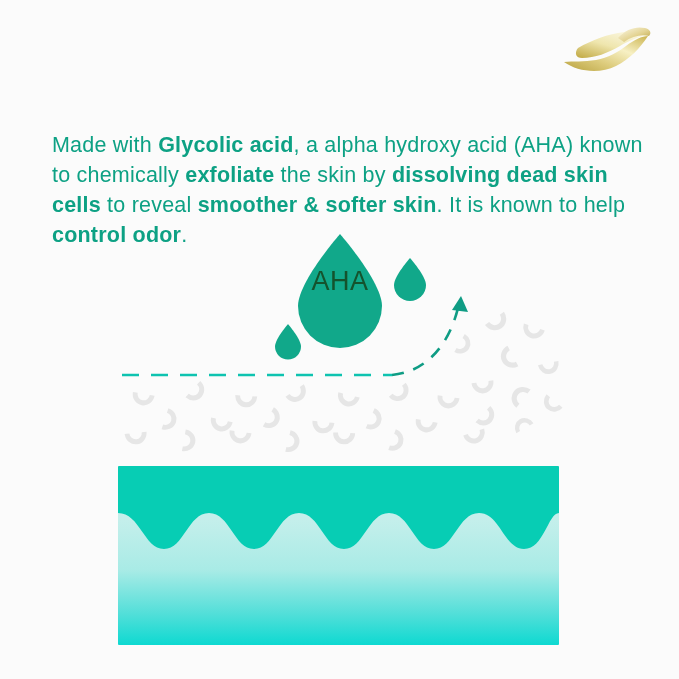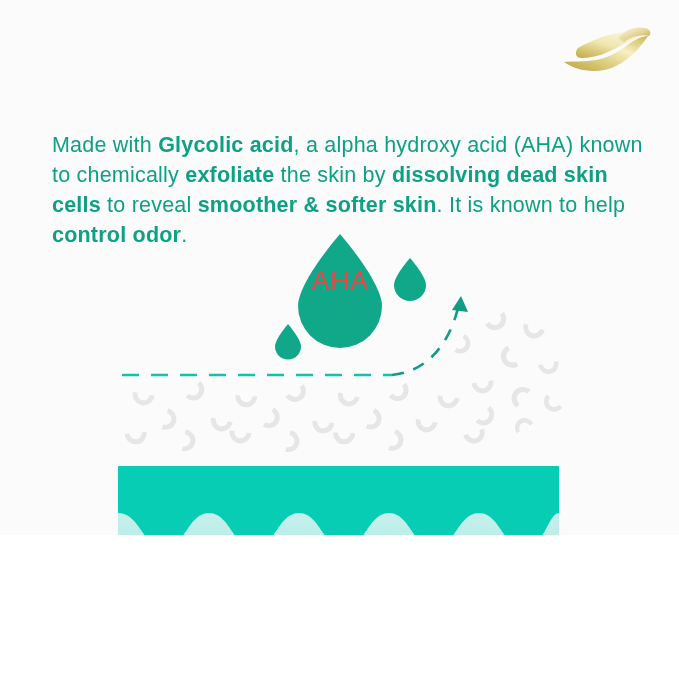--- a/index.html
+++ b/index.html
@@ -3,21 +3,21 @@
 <meta charset="utf-8">
 <style>
   html, body {
     margin: 0;
     padding: 0;
     background: #ffffff;
   }
   #page {
     position: relative;
     width: 679px;
-    height: 535px;
+    height: 679px;
     background: #fbfbfb;
     overflow: hidden;
     font-family: "Liberation Sans", sans-serif;
   }
 
   
   #brand-logo {
     position: absolute;
     top: 22px;
     left: 548px;
@@ -193,15 +193,15 @@
                  C 368 513, 364 549, 344 549
                  C 324 549, 320 513, 299 513
                  C 278 513, 274 549, 254 549
                  C 234 549, 230 513, 209 513
                  C 188 513, 184 549, 164 549
                  C 144 549, 140 513, 118 513 Z" fill="#07cdb4"></path>
       </g>
     </svg>
   </div>
 
-  <div id="aha-label" style="color: #ef4444;">AHA</div>
+  <div id="aha-label" style="color: #14532d;">AHA</div>
 
 </div>
 
 </body></html>

